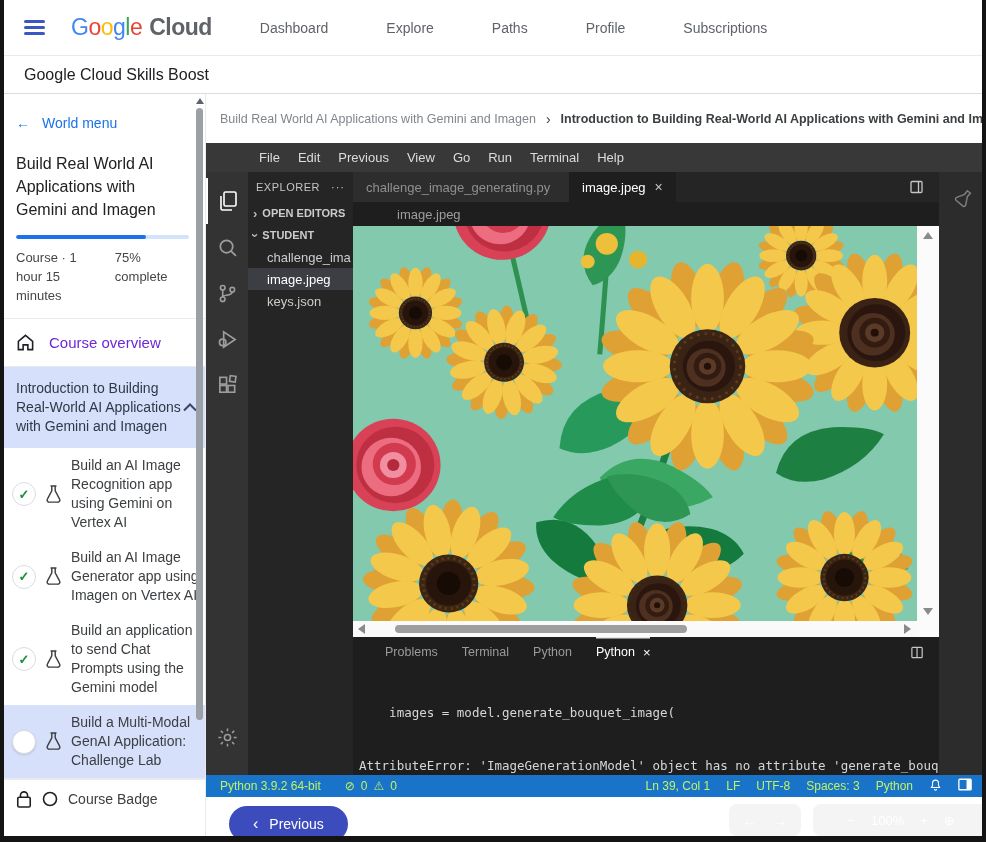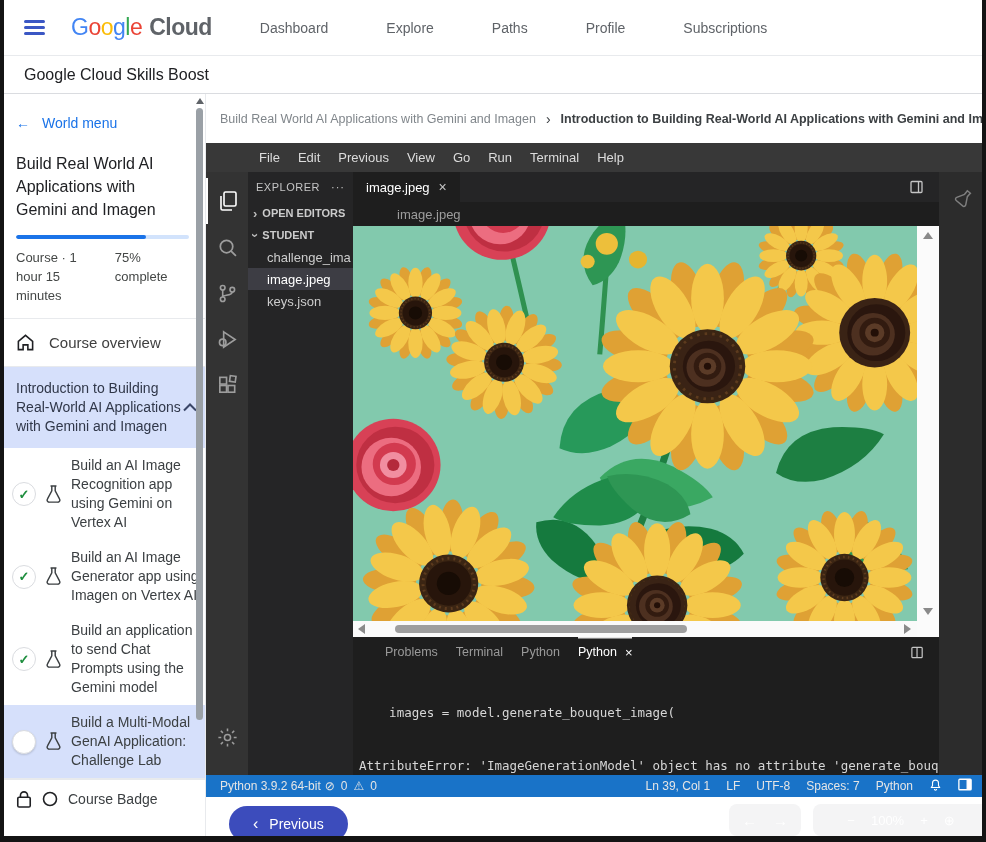--- a/index.html
+++ b/index.html
@@ -25,21 +25,21 @@
 
   
   .sidebar{width:206px;position:relative;border-right:1px solid #e8eaed;overflow:hidden;background:#fff;flex-shrink:0}
   .back{display:flex;align-items:center;gap:12px;color:#1a73e8;font-size:14px;font-weight:500;padding:21px 16px 12px;cursor:pointer}
   .course-title{padding:9px 16px 2px;font-size:16px;line-height:23px;color:#202124;font-weight:500}
   .progress{margin:12px 16px 6px;height:4px;border-radius:2px;background:#d2e3fc;overflow:hidden}
   .progress i{display:block;height:100%;border-radius:2px;background:#1a73e8}
   .meta{display:flex;gap:16px;padding:3px 16px 13px;font-size:13px;line-height:19px;color:#444746}
   .meta .m1{width:92px}
   .sb-div{border-top:1px solid #e8eaed}
-  .overview{display:flex;align-items:center;gap:14px;padding:14px 16px;font-size:15px;font-weight:500;color:#404040;cursor:pointer}
+  .overview{display:flex;align-items:center;gap:14px;padding:14px 16px;font-size:15px;font-weight:500;color:#6d28d9;cursor:pointer}
   .section-head{background:#d6e0fb;padding:12px 8px 12px 16px;display:flex;align-items:center;font-size:14px;line-height:19px;color:#303749;cursor:pointer}
   .section-head .tx{flex:1}
   .course-item{display:flex;align-items:center;gap:9px;padding:8px 6px 8px 12px;font-size:14px;line-height:19px;color:#3c4043;cursor:pointer}
   .course-item.selected{background:#d6e0fb}
   .ck{width:24px;height:24px;border-radius:50%;background:#fff;border:1px solid #dadce0;display:flex;align-items:center;justify-content:center;color:#1e8e3e;font-size:13px;font-weight:bold;flex-shrink:0}
   .ck.empty{color:transparent;box-shadow:0 1px 2px rgba(0,0,0,.15)}
   .course-item .fl{flex-shrink:0;display:flex}
   .next-steps{display:flex;align-items:center;justify-content:space-between;padding:15px 16px;font-size:15px;font-weight:700;color:#202124;cursor:pointer}
   .badge-row{display:flex;align-items:center;gap:10px;padding:10px 16px;font-size:14px;color:#3c4043}
   .sb-scroll{position:absolute;top:2px;right:1px;width:9px;height:744px}
@@ -86,29 +86,29 @@
   .v-dn{position:absolute;bottom:22px;left:6px;width:0;height:0;border-left:5px solid transparent;border-right:5px solid transparent;border-top:7px solid #8a8a8a}
   .hscroll{position:absolute;left:0;bottom:0;height:16px;background:#fafafa;display:flex;align-items:center;cursor:pointer}
   .h-l{width:0;height:0;border-top:5px solid transparent;border-bottom:5px solid transparent;border-right:7px solid #8a8a8a;margin-left:5px}
   .h-r{width:0;height:0;border-top:5px solid transparent;border-bottom:5px solid transparent;border-left:7px solid #8a8a8a;margin-left:auto;margin-right:6px}
   .h-thumb{width:292px;height:8px;border-radius:4px;background:#9e9e9e;margin-left:30px}
   .rightbar{width:47px;background:#2c2c2c;display:flex;justify-content:center;padding-top:16px;flex-shrink:0}
   .labicon{opacity:.75;cursor:pointer;height:24px}
 
   
   .panel{height:138px;background:#1e1e1e;position:relative;flex-shrink:0}
-  .panel-tabs{height:30px;display:flex;align-items:stretch;padding-left:32px;gap:18px;font-size:12.5px;color:#9a9a9a}
+  .panel-tabs{height:30px;display:flex;align-items:stretch;padding-left:32px;gap:24px;font-size:12.5px;color:#9a9a9a}
   .ptab{display:flex;align-items:center;gap:8px;cursor:pointer}
   .ptab.active{color:#fff;box-shadow:inset 0 1.5px 0 #e7e7e7}
   .ptab .x{font-size:13px}
   .panel-split{position:absolute;right:14px;top:8px;cursor:pointer}
   .term{padding:2px 0 0 6px;font-family:"DejaVu Sans Mono",monospace;font-size:12.5px;line-height:17.5px;color:#d6d6d6;white-space:pre;overflow:hidden}
 
   
-  .statusbar{height:22px;background:#1973c8;color:#e5e5e5;font-size:12px;display:flex;align-items:center;padding:0 14px;gap:4px;flex-shrink:0}
+  .statusbar{height:22px;background:#1973c8;color:#bef264;font-size:12px;display:flex;align-items:center;padding:0 14px;gap:24px;flex-shrink:0}
   .sb-group{display:flex;align-items:center;gap:6px;cursor:pointer}
   .sb-right{margin-left:auto;display:flex;align-items:center;gap:16px}
   .sb-right span{cursor:pointer}
 
   
   .footer{flex:1;position:relative;background:#fff}
   .prev-btn{position:absolute;left:23px;top:9px;height:36px;padding:0 24px;border-radius:18px;background:#3c4cbc;color:#fff;font-size:14px;font-weight:500;display:flex;align-items:center;gap:11px;border:none;cursor:pointer}
   .prev-btn .pc{font-size:16px;line-height:1}
   .faint{position:absolute;top:7px;height:32px;border-radius:8px;background:#f4f4f5;display:flex;align-items:center;justify-content:center;gap:16px;color:rgba(255,255,255,.96);overflow:hidden}
   .faint1{left:523px;width:72px;font-size:15px}
@@ -312,20 +312,21 @@
               <span class="tchev down">›</span>
               <span>STUDENT</span>
             </div>
             <div class="tree-file">challenge_ima</div>
             <div class="tree-file sel">image.jpeg</div>
             <div class="tree-file">keys.json</div>
           </div>
 
           <div class="edcol">
             <div class="tabbar">
+              <div class="tab inactive">challenge_image_generating.py</div>
               <div class="tab active">
                 <span>image.jpeg</span>
                 <span class="x">×</span>
               </div>
               <div class="split-icon">
                 <svg width="16" height="16" viewBox="0 0 16 16" fill="none" stroke="#c5c5c5" stroke-width="1.3">
                     <rect x="2" y="2.5" width="11" height="11" rx="1"></rect>
                     <path d="M9.5 2.5v11"></path>
                   </svg>
               </div>
@@ -493,21 +494,21 @@
           <span class="sb-group">
             <span>⊘</span>
             <span>0</span>
             <span>⚠</span>
             <span>0</span>
           </span>
           <span class="sb-right">
             <span>Ln 39, Col 1</span>
             <span>LF</span>
             <span>UTF-8</span>
-            <span>Spaces: 7</span>
+            <span>Spaces: 3</span>
             <span>Python</span>
             <span>
               <svg width="13" height="14" viewBox="0 0 24 24" fill="none" stroke="#fff" stroke-width="2">
                   <path d="M12 3c-3.3 0-5.5 2.3-5.5 5.5V13l-2 3.5h15L17.5 13V8.5C17.5 5.3 15.3 3 12 3zM10 19.5a2 2 0 0 0 4 0"></path>
                 </svg>
             </span>
             <span>
               <svg width="14" height="13" viewBox="0 0 16 14" fill="none" stroke="#fff" stroke-width="1.5">
                   <rect x="1" y="1" width="14" height="12" rx="1"></rect>
                   <path d="M10.5 1v12"></path>

